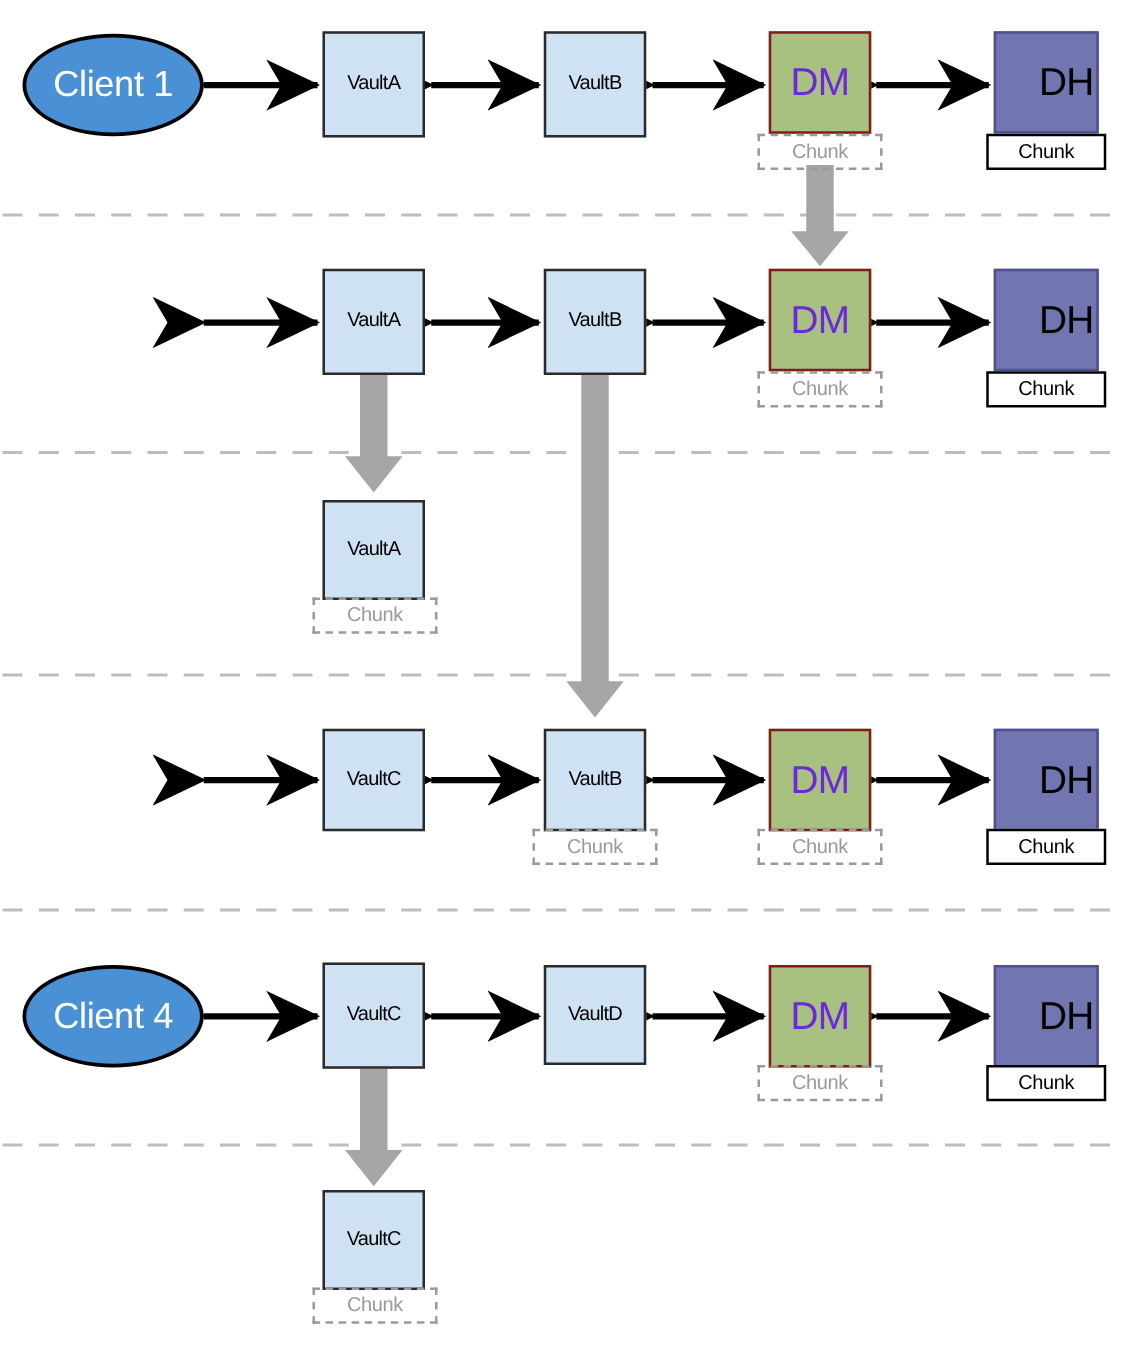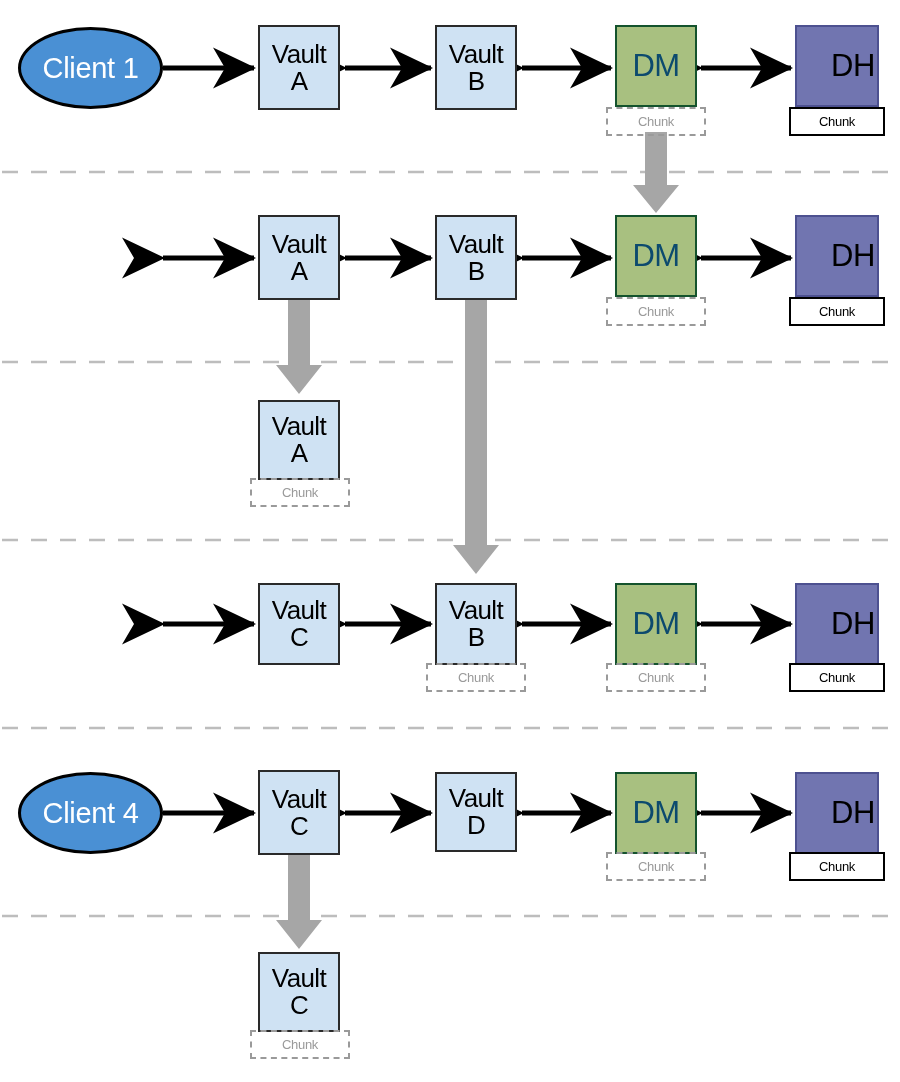--- a/index.html
+++ b/index.html
@@ -23,52 +23,52 @@
     display:flex;align-items:center;justify-content:center;
     color:#ffffff;
     font-size:29px;
     line-height:1;
     letter-spacing:-0.3px;
   }
 
   .vault-box{
     background:#cfe2f3;
     border:2.5px solid #2a2a2a;
-    display:flex;flex-direction:column;align-items:center;justify-content:center;
+    display:flex;align-items:center;justify-content:center;
     color:#000000;
-    font-size:26px;
+    font-size:16px;
     line-height:1.02;
     letter-spacing:-0.6px;
   }
   .vault-box .ln{display:block;}
 
   .dm-box{
     background:#a8c080;
-    border:2px solid #14532d;
-    display:flex;align-items:center;justify-content:center;
-    color:#0c4a6e;
+    border:2px solid #7f1d1d;
+    display:flex;align-items:center;justify-content:center;
+    color:#6d28d9;
     font-size:31px;
     letter-spacing:-0.5px;
   }
 
   .dh-box{
     background:#7175b0;
     border:2px solid #4d5190;
     display:flex;align-items:center;justify-content:center;
     color:#000000;
     font-size:31px;
     letter-spacing:-0.5px;
     padding-left:32px;
   }
 
   
   .chunk{
     position:absolute;box-sizing:border-box;
     display:flex;align-items:center;justify-content:center;
-    font-size:13px;
+    font-size:16px;
     line-height:1;
     letter-spacing:-0.3px;
   }
   .chunk-dashed{
     border:2px dashed #9a9a9a;
     color:#9a9a9a;
     background:transparent;
   }
   .chunk-solid{
     border:2.5px solid #000000;

